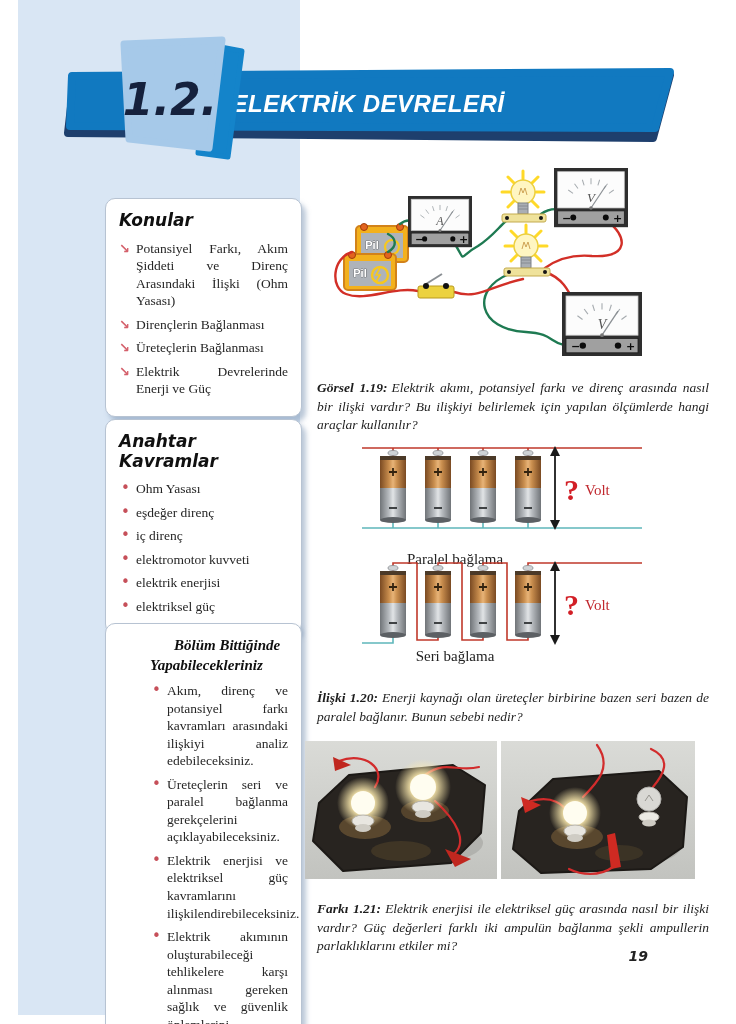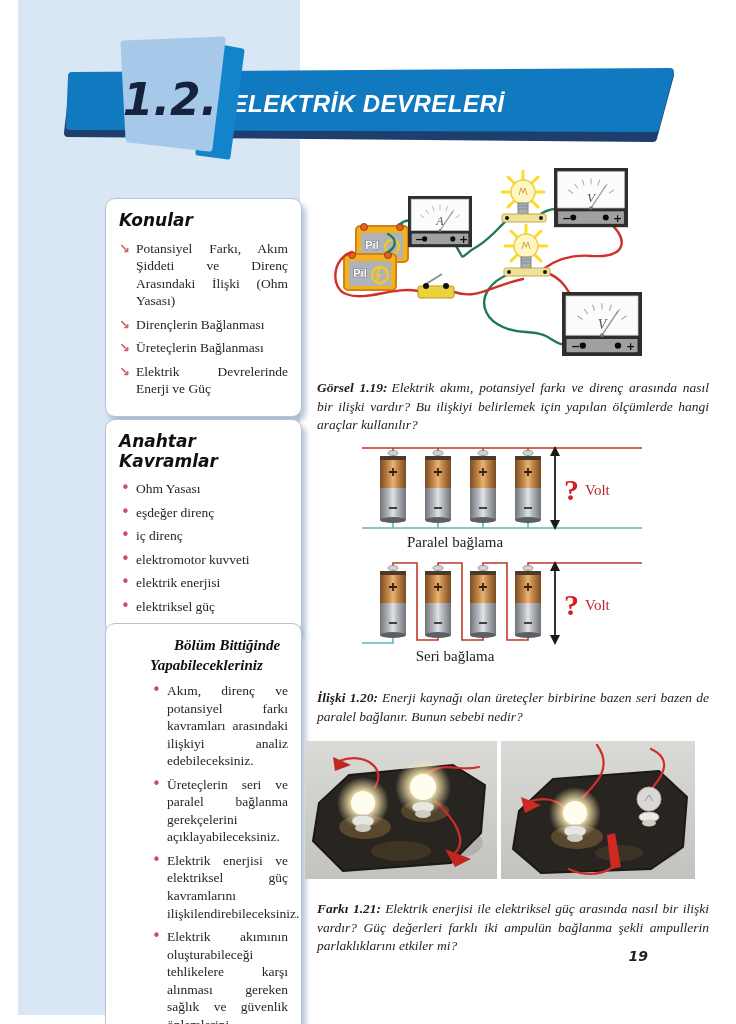--- a/index.html
+++ b/index.html
@@ -208,21 +208,21 @@
     <use href="#cell" transform="translate(131,14)"></use>
       <use href="#cell" transform="translate(176,14)"></use>
     <g>
       <line x1="203" y1="8" x2="203" y2="84" stroke="#1a1a1a" stroke-width="1.8"></line>
       <polygon points="203,4 198,14 208,14" fill="#1a1a1a"></polygon>
         <polygon points="203,88 198,78 208,78" fill="#1a1a1a"></polygon>
     </g>
     <text x="212" y="58" font-family="Liberation Serif, serif" font-weight="bold" font-size="30" fill="#d21f26">?</text>
     <text x="233" y="53" font-family="Liberation Serif, serif" font-size="15" fill="#c0272d">Volt</text>
   </svg>
-  <div class="diagram-label" style="left:350px;top:534px;">Paralel bağlama</div>
+  <div class="diagram-label" style="left:350px;top:551px;">Paralel bağlama</div>
 
   <svg class="fig" style="left:352px;top:557px;" width="300" height="92" viewBox="0 0 300 92">
     <g fill="none" stroke="#c0392b" stroke-width="1.6">
       <path d="M41,14 V6 H65 V83 H86 V78"></path>
       <path d="M86,14 V6 H110 V83 H131 V78"></path>
       <path d="M131,14 V6 H155 V83 H176 V78"></path>
       <path d="M176,14 V6 H290"></path>
     </g>
     <path d="M41,78 V86 H10" fill="none" stroke="#5fb7bb" stroke-width="1.6"></path>
     <use href="#cell" transform="translate(41,14)"></use>

